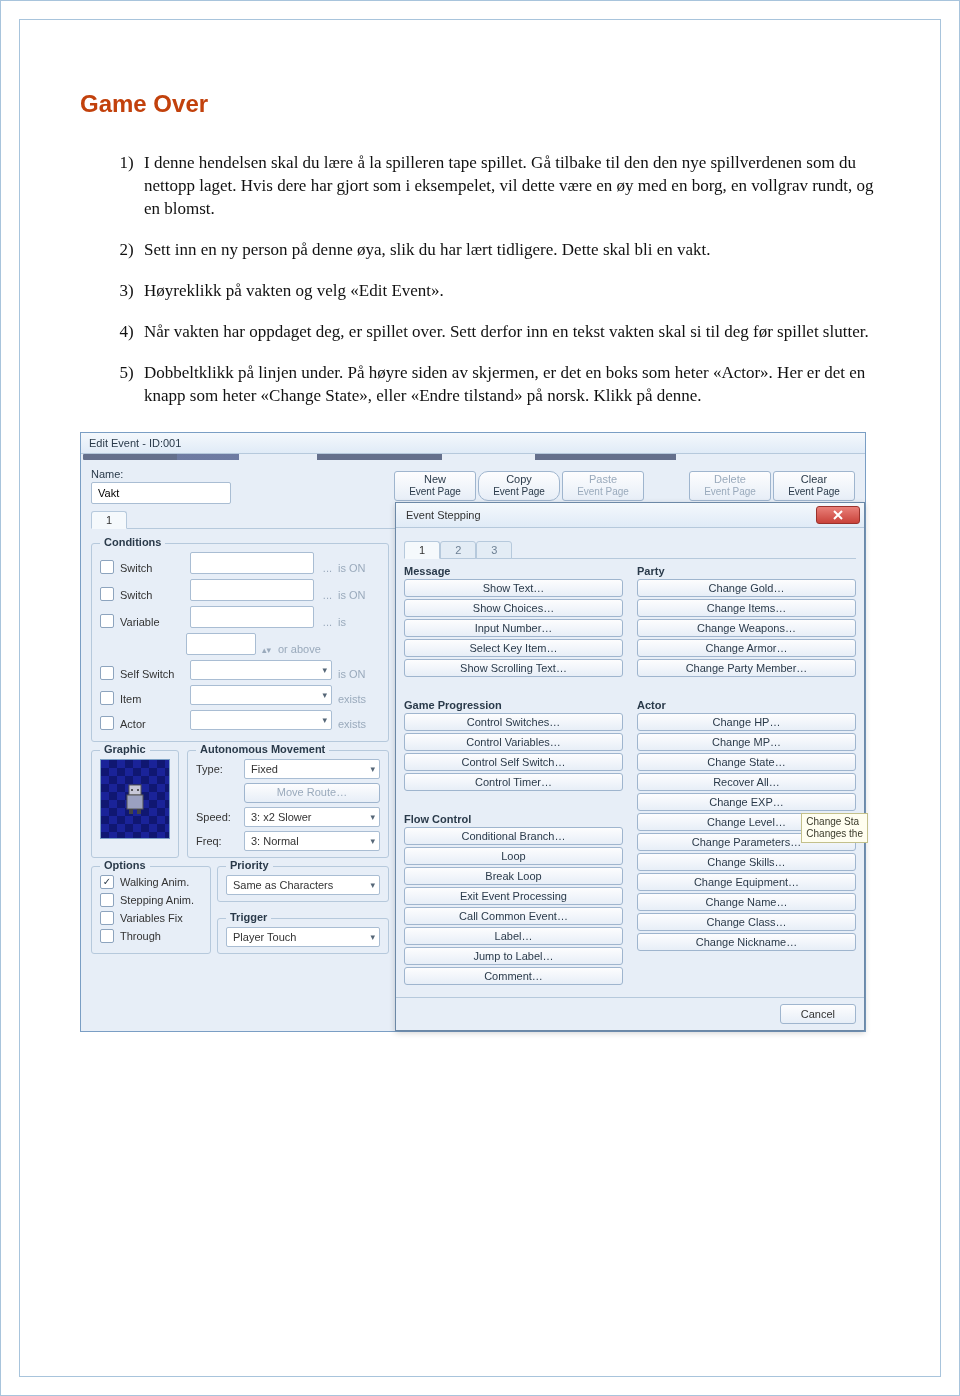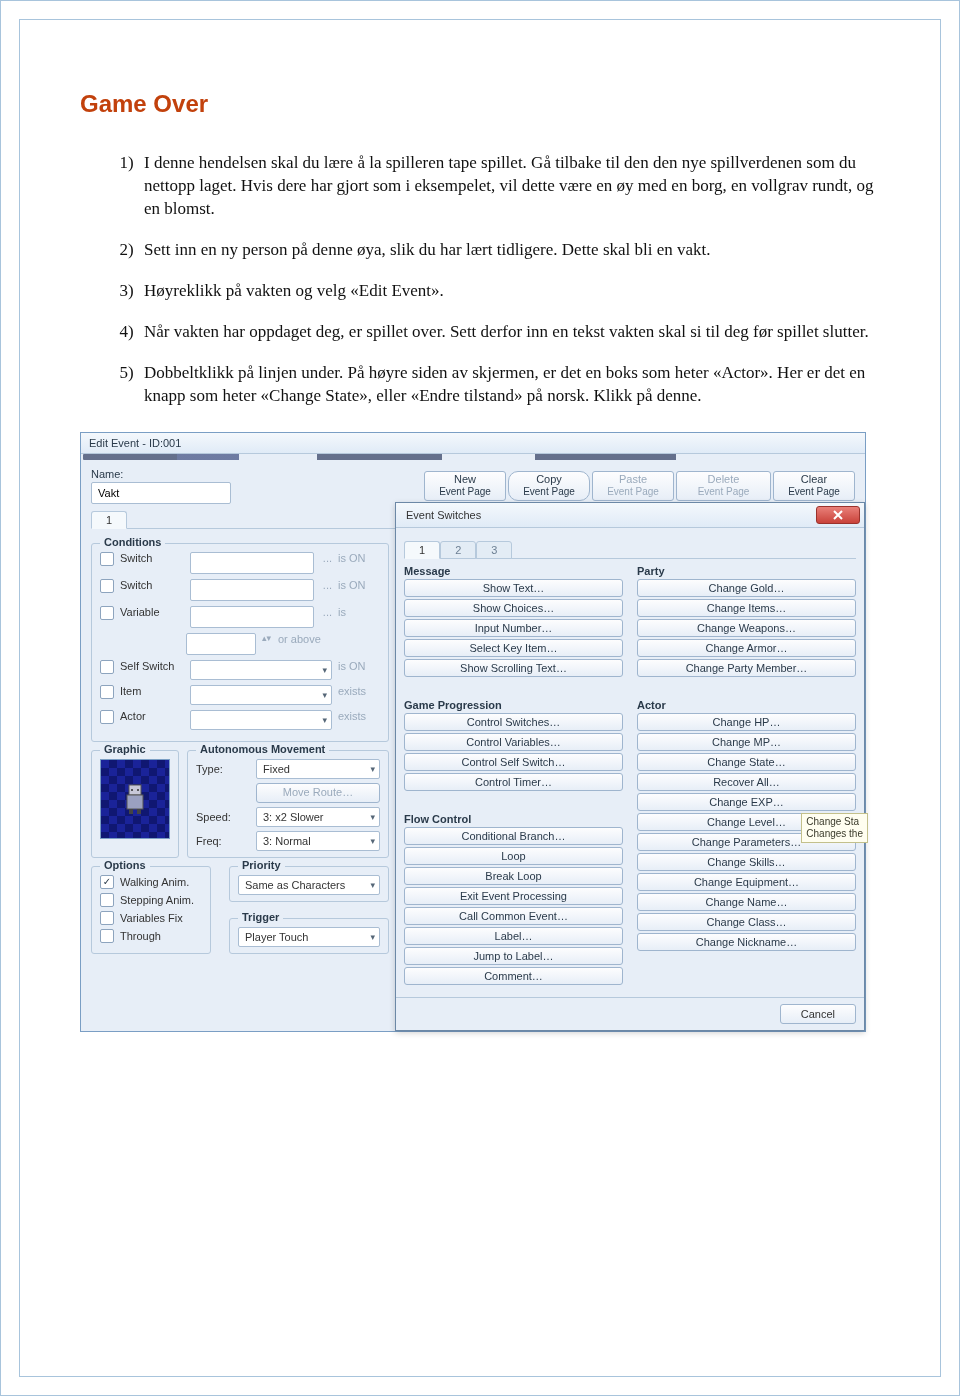--- a/index.html
+++ b/index.html
@@ -51,21 +51,21 @@
     position: relative;
   }
   .win-title {
     background: linear-gradient(#f4f8fc,#e0ebf7);
     border-bottom: 1px solid #b6c9dc;
     padding: 4px 8px;
     font-size: 11px;
     color: #2a3a4a;
   }
   .win-body { padding: 8px 10px 10px 10px; }
-  .row { display: flex; align-items: center; gap: 18px; }
+  .row { display: flex; align-items: center; gap: 6px; }
 
   label.lab { color: #2a3a4a; font-size: 11px; display: inline-block; }
   .field {
     background: #fff;
     border: 1px solid #a9bdd3;
     border-radius: 2px;
     height: 22px;
     padding: 1px 6px;
     font-size: 11px;
   }
@@ -118,21 +118,21 @@
     padding: 0 4px;
     background: #e7eef7;
     font-size: 11px;
     font-weight: bold;
     color: #2a3a4a;
   }
 
   .chk { width: 14px; height: 14px; background: #fff; border: 1px solid #8da4be; border-radius: 2px; display: inline-flex; align-items: center; justify-content: center; font-size: 10px; color: #2a3a4a; }
   .chk.checked::after { content: "✓"; }
 
-  .cond-row { display: flex; align-items: flex-start; gap: 6px; margin-bottom: 5px; }
+  .cond-row { display: flex; align-items: flex-end; gap: 6px; margin-bottom: 5px; }
   .cond-field { flex: 1; }
   .cond-dots { color: #9aaabc; font-size: 11px; min-width: 12px; text-align: right; }
   .cond-stat { color: #9aaabc; font-size: 11px; min-width: 42px; }
 
   .left-col { width: 298px; }
 
   .split { display: flex; gap: 0; align-items: flex-start; }
 
   .graphic-box {
     width: 70px; height: 80px;
@@ -251,21 +251,21 @@
             <span class="l2">Event Page</span>
           </div>
           <div class="btn two-line" style="width:82px;border-radius:10px;">
             <span>Copy</span>
             <span class="l2">Event Page</span>
           </div>
           <div class="btn two-line fade" style="width:82px;">
             <span>Paste</span>
             <span class="l2">Event Page</span>
           </div>
-          <div class="btn two-line fade" style="width:95px;">
+          <div class="btn two-line fade" style="width:82px;margin-left:43px;">
             <span>Delete</span>
             <span class="l2">Event Page</span>
           </div>
           <div class="btn two-line" style="width:82px;">
             <span>Clear</span>
             <span class="l2">Event Page</span>
           </div>
         </div>
 
         <div class="tabstrip">
@@ -412,21 +412,21 @@
                     <span class="caret">▾</span>
                   </div>
                 </div>
               </div>
             </div>
           </div>
         </div>
 
         <div class="ev-win">
           <div class="ev-title">
-            <span>Event Switches</span>
+            <span>Event Stepping</span>
             <span class="close-btn">
               <svg width="12" height="10" viewBox="0 0 12 10">
                   <path d="M2 1 L10 9 M10 1 L2 9" stroke="#fff" stroke-width="2"></path>
                 </svg>
             </span>
           </div>
           <div class="ev-body">
             <div class="tabstrip">
               <div class="tab">1</div>
               <div class="tab inactive">2</div>

